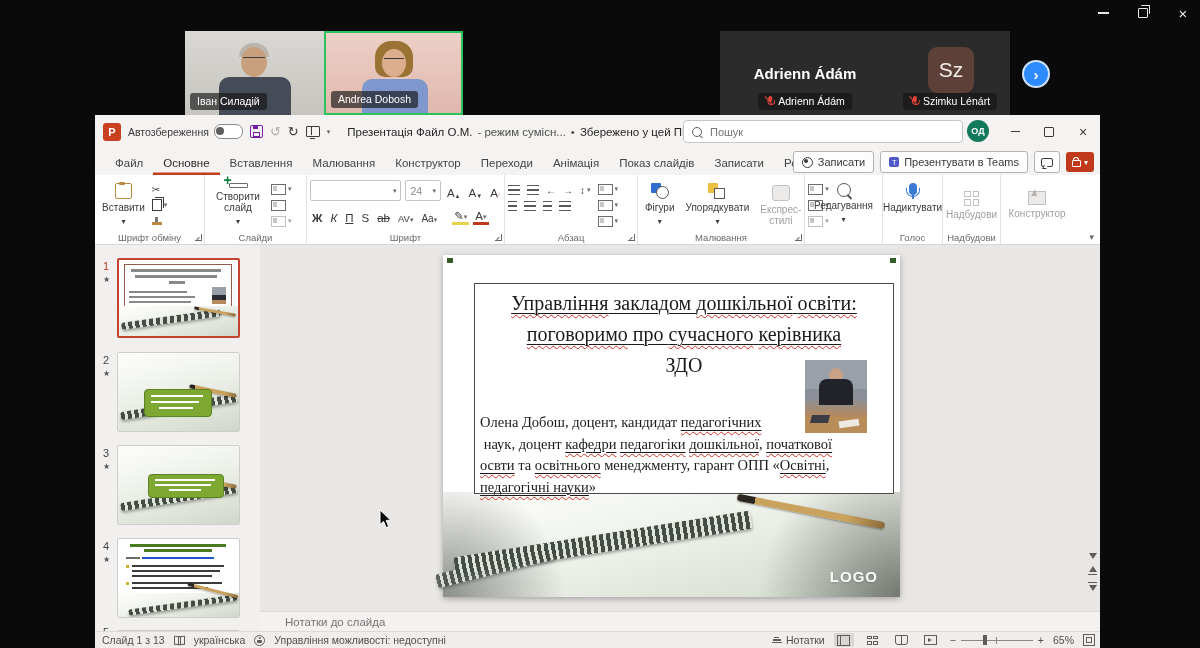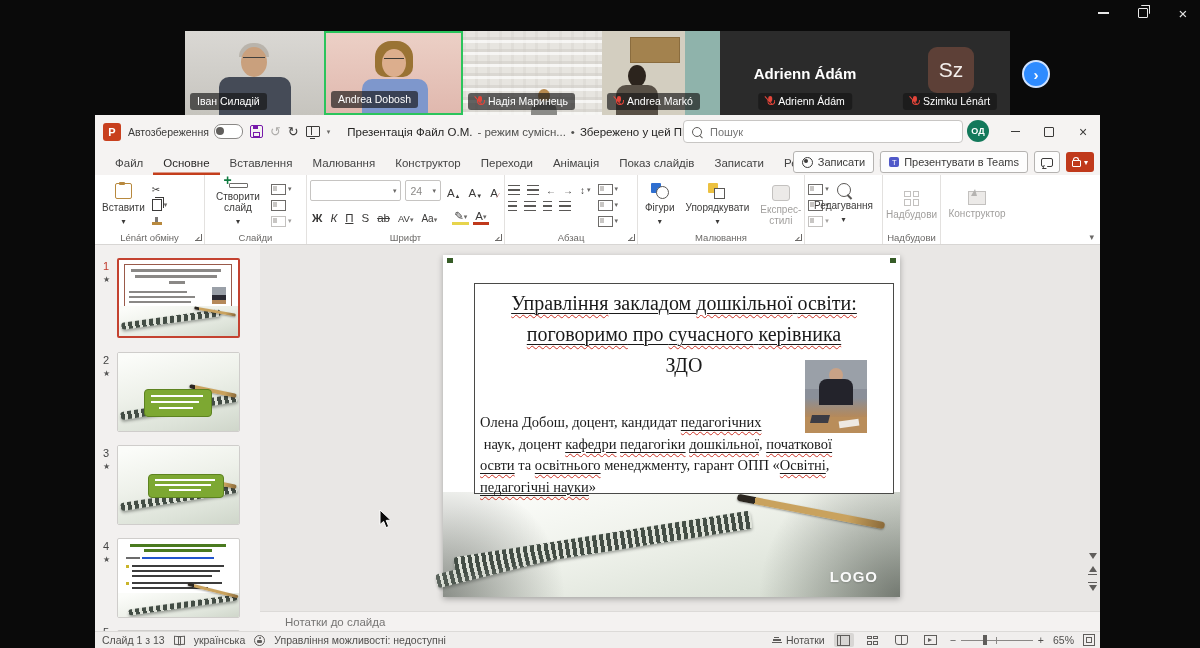--- a/index.html
+++ b/index.html
@@ -262,42 +262,20 @@
   </div>
   <div class="tile t2">
     <div class="hair"></div>
     <div class="head"></div>
     <div class="glasses"></div>
     <div class="torso"></div>
     <div class="tag">
         <span>Andrea Dobosh</span>
       </div>
   </div>
-  <div class="tile t3">
-    <div class="wall"></div>
-    <div class="head"></div>
-    <div class="torso"></div>
-    <div class="tag">
-        <span class="micoff">
-          <i></i>
-        </span>
-        <span>Надія Маринець</span>
-      </div>
-  </div>
-  <div class="tile t4">
-    <div class="cab"></div>
-    <div class="head"></div>
-    <div class="torso"></div>
-    <div class="tag">
-        <span class="micoff">
-          <i></i>
-        </span>
-        <span>Andrea Markó</span>
-      </div>
-  </div>
   <div class="tile t5">
     <div class="bigname">Adrienn Ádám</div>
     <div class="tag center">
         <span class="micoff">
           <i></i>
         </span>
         <span>Adrienn Ádám</span>
       </div>
   </div>
   <div class="tile t6">
@@ -391,21 +369,21 @@
         <div class="minicol">
           <span class="mini">✂</span>
           <span class="mini">
               <span class="ico-copy"></span>
               <span class="dd8">▾</span>
             </span>
           <span class="mini">
               <span class="ico-brush"></span>
             </span>
         </div>
-        <span class="grplabel">Lénárt обміну</span>
+        <span class="grplabel">Шрифт обміну</span>
         <span class="launcher"></span>
       </div>
 
       <div class="grp" style="width:102px;">
         <div class="bigbtn" style="width:52px;">
           <span class="ico-newslide"></span>
           <span>Створити слайд</span>
           <span class="dd">▾</span>
         </div>
         <div class="minicol">
@@ -531,20 +509,27 @@
       </div>
 
       <div class="grp" style="width:78px;justify-content:center;">
         <div class="bigbtn">
           <span class="ico-mag"></span>
           <span>Редагування</span>
           <span class="dd">▾</span>
         </div>
       </div>
 
+      <div class="grp" style="width:60px;justify-content:center;">
+        <div class="bigbtn">
+          <span class="ico-mic"></span>
+          <span>Надиктувати</span>
+        </div>
+        <span class="grplabel">Голос</span>
+      </div>
 
       <div class="grp" style="width:58px;justify-content:center;">
         <div class="bigbtn gray">
           <span class="ico-grid4">
               <span></span>
               <span></span>
               <span></span>
               <span></span>
             </span>
           <span>Надбудови</span>

